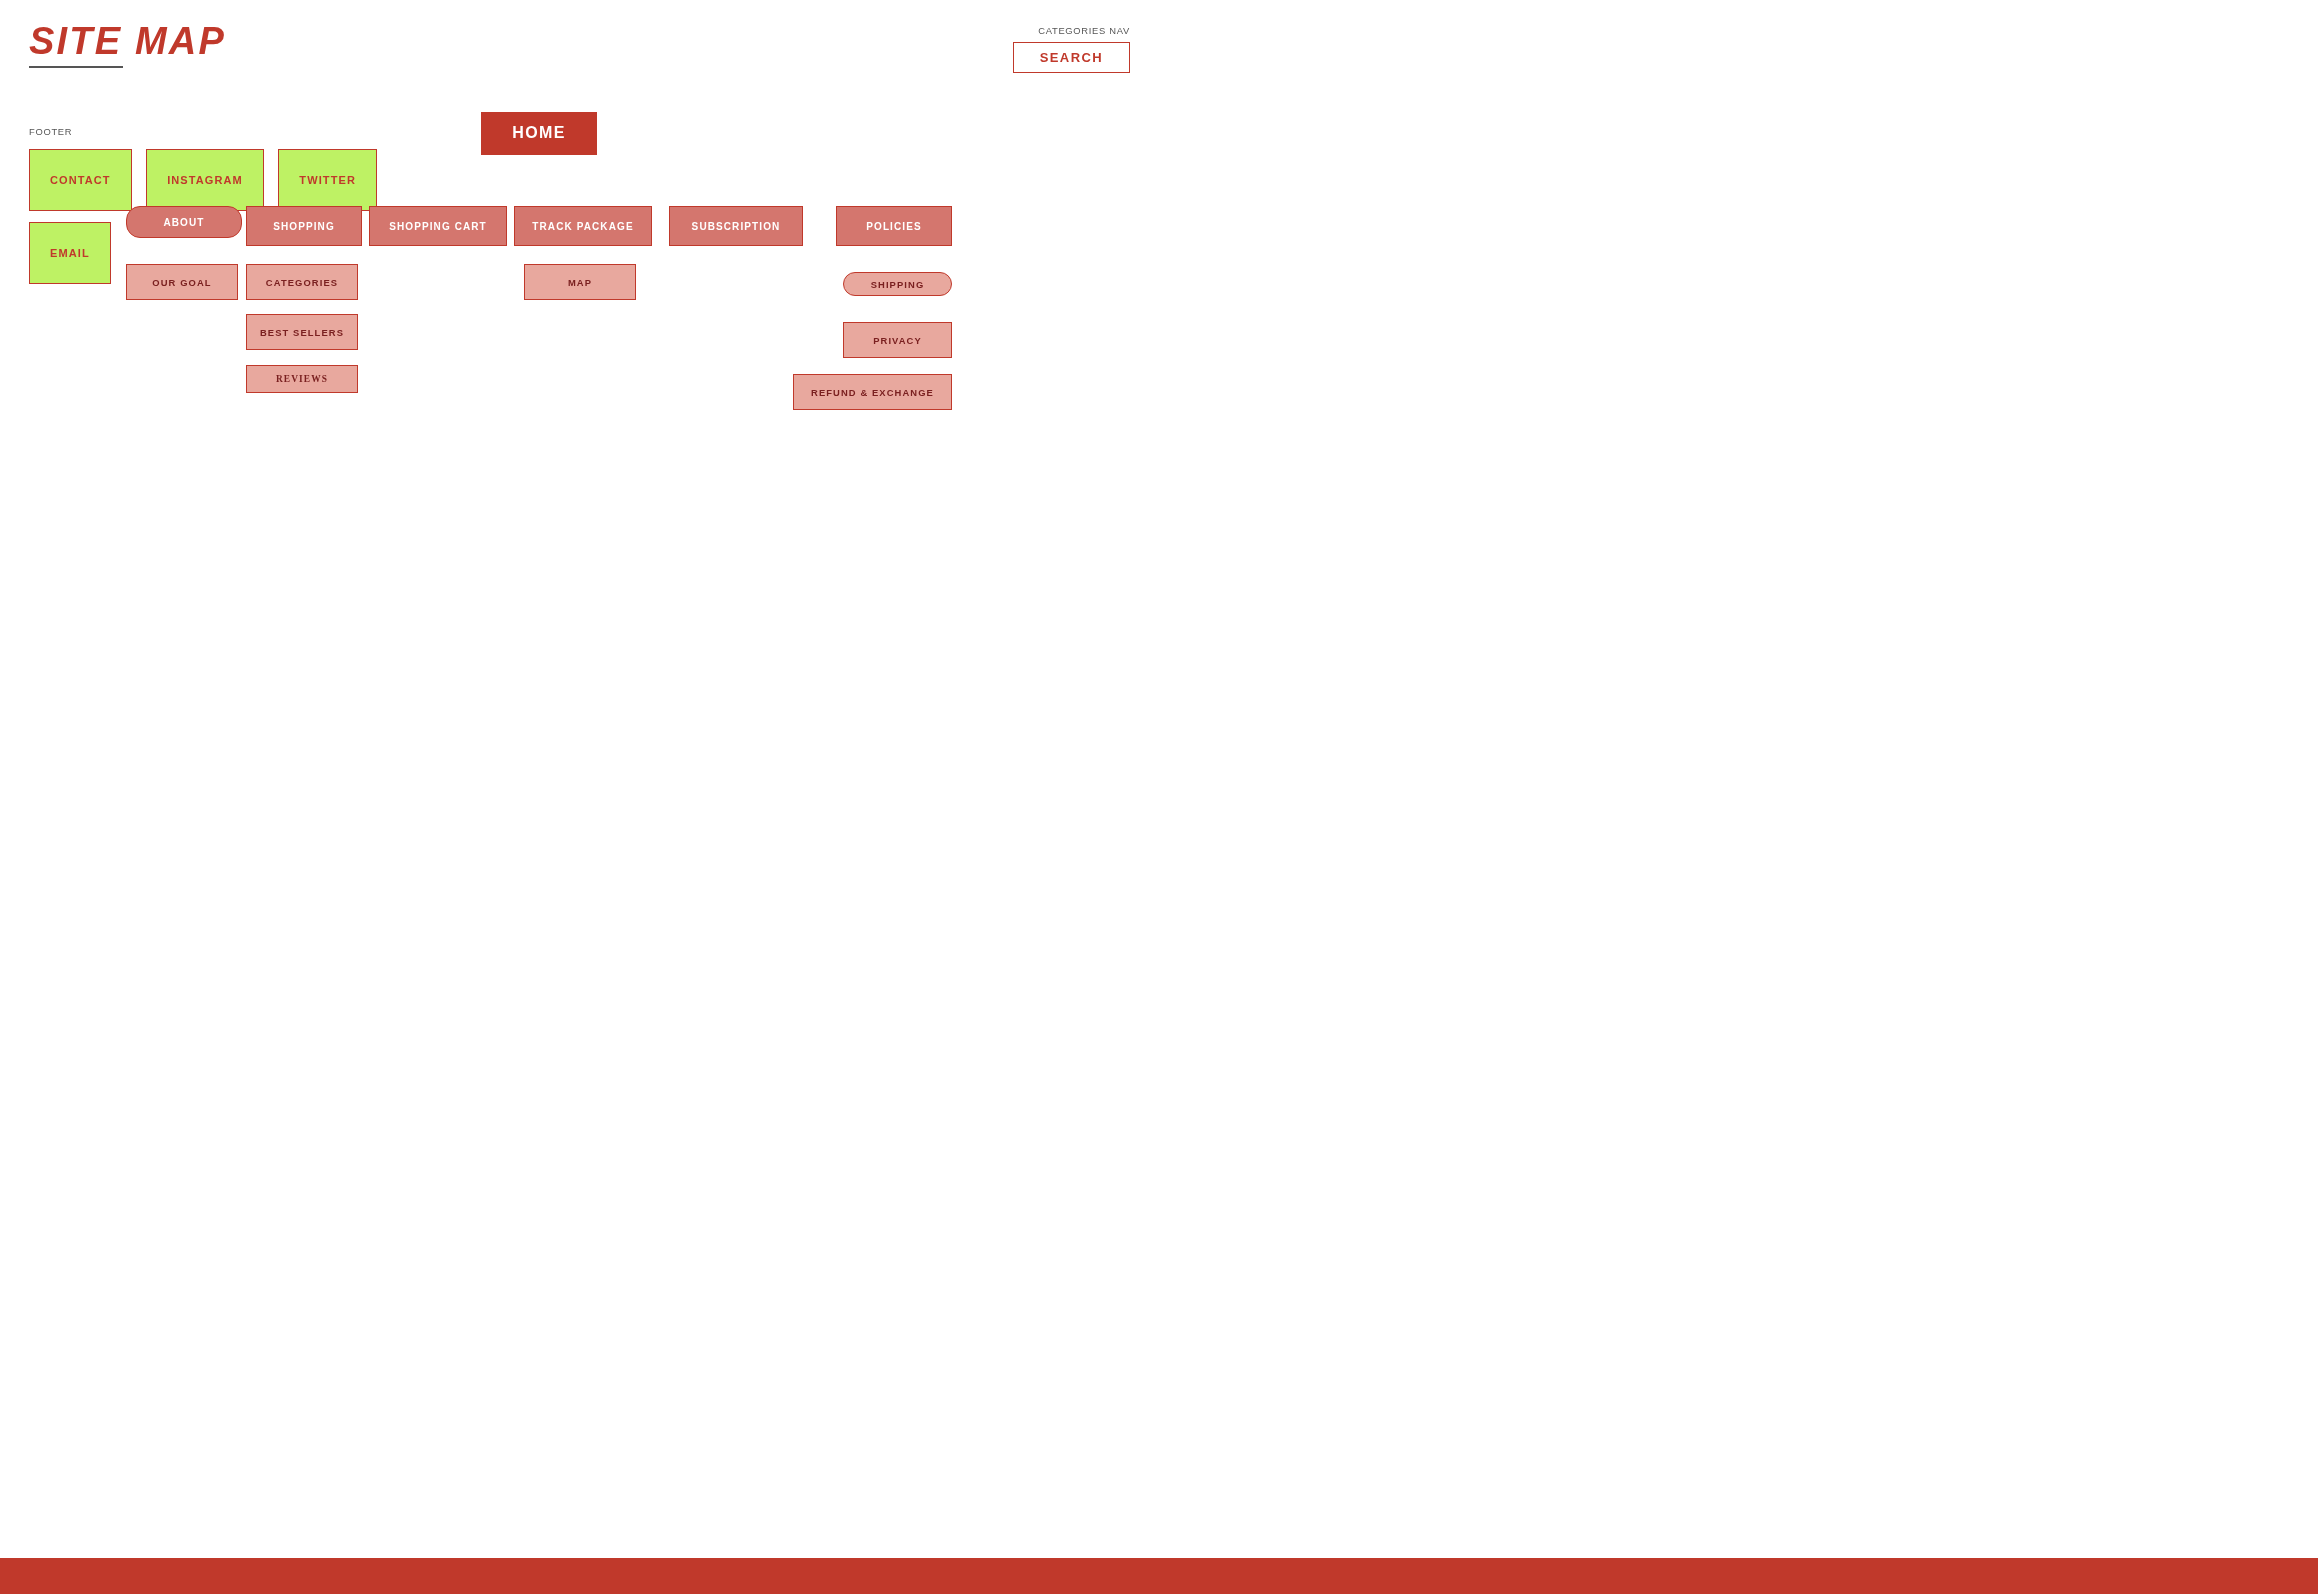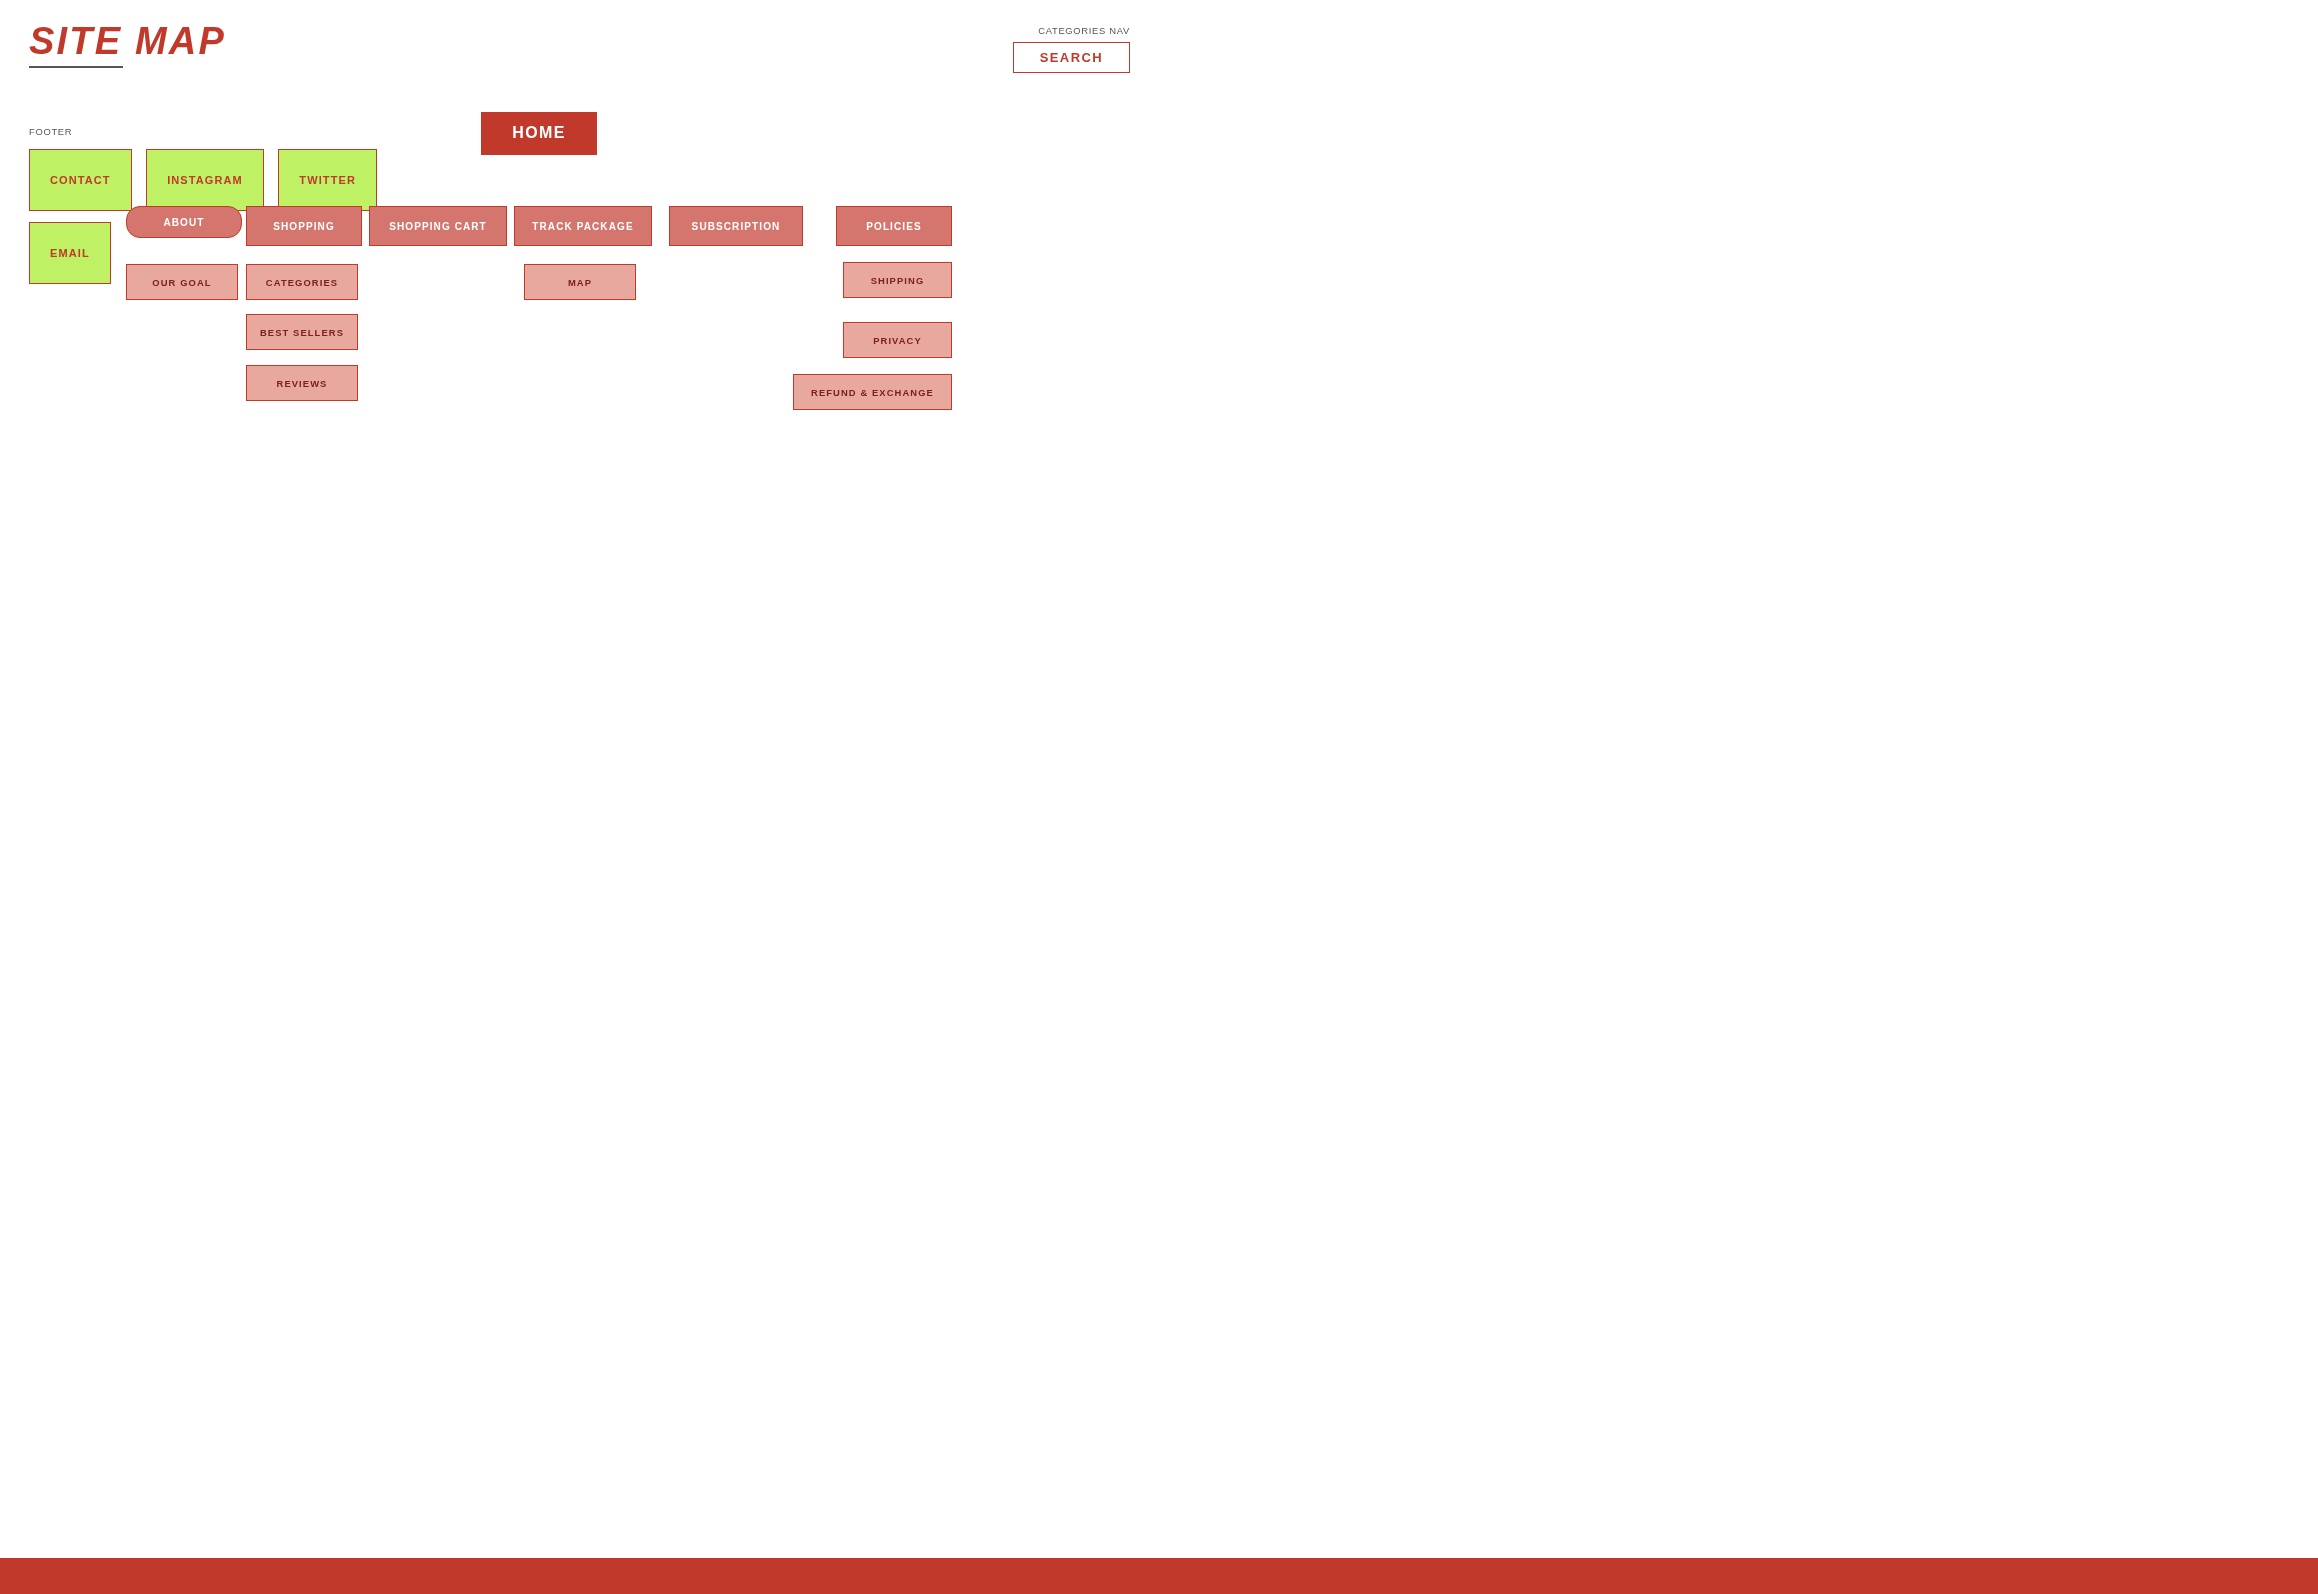--- a/index.html
+++ b/index.html
@@ -226,30 +226,30 @@
 
   <div class="node node-tertiary" style="left:58px; top:167px; width:112px; height:36px;">
     <span>OUR GOAL</span>
   </div>
   <div class="node node-tertiary" style="left:178px; top:167px; width:112px; height:36px;">
     <span>CATEGORIES</span>
   </div>
   <div class="node node-tertiary" style="left:456px; top:167px; width:112px; height:36px;">
     <span>MAP</span>
   </div>
-  <div class="node node-tertiary" style="left:775px; top:165px; width:109px; height:36px;">
+  <div class="node node-tertiary" style="left:775px; top:175px; width:109px; height:24px;border-radius:17px;">
     <span>SHIPPING</span>
   </div>
   <div class="node node-tertiary" style="left:178px; top:217px; width:112px; height:36px;">
     <span>BEST SELLERS</span>
   </div>
   <div class="node node-tertiary" style="left:775px; top:225px; width:109px; height:36px;">
     <span>PRIVACY</span>
   </div>
-  <div class="node node-tertiary" style="left:178px; top:268px; width:112px; height:36px;">
+  <div class="node node-tertiary" style="left:178px; top:268px; width:112px; height:28px;font-family:Liberation Serif, serif;">
     <span>REVIEWS</span>
   </div>
   <div class="node node-tertiary" style="left:725px; top:277px; width:159px; height:36px;">
     <span>REFUND &amp; EXCHANGE</span>
   </div>
 </div>
 
 <div class="footer-section">
   <div class="footer-label">FOOTER</div>
   <div class="footer-nodes-row">

